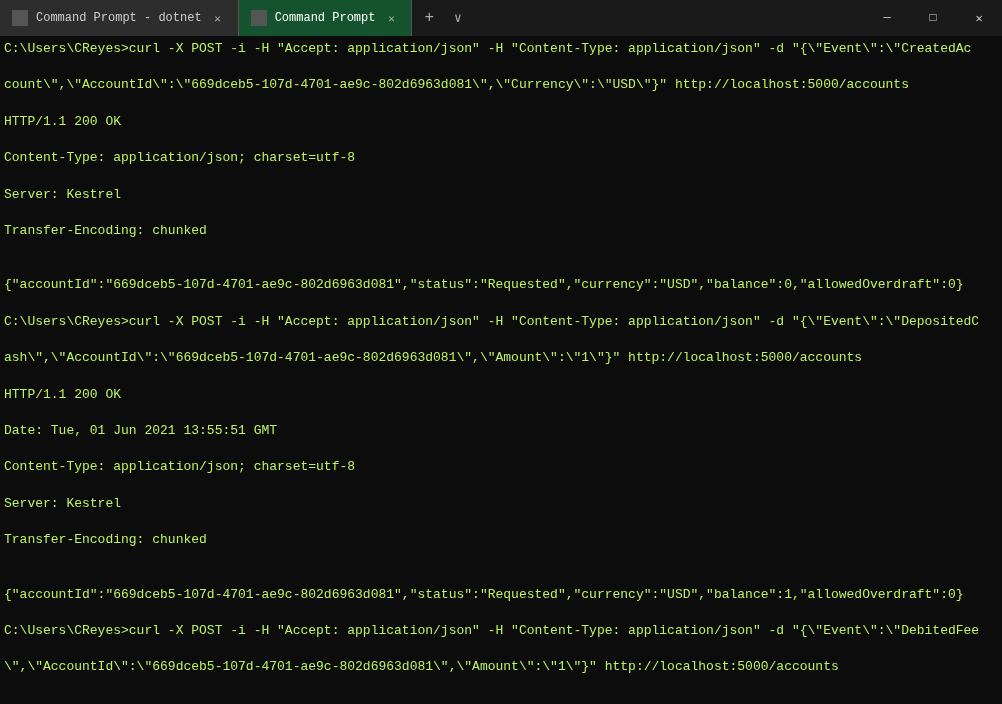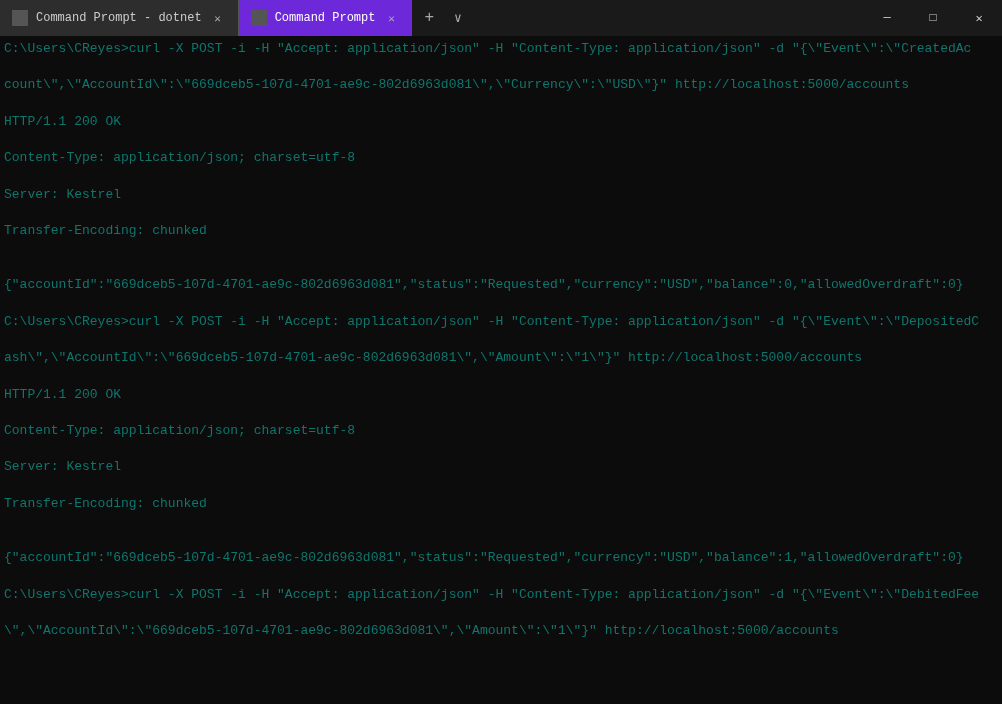--- a/index.html
+++ b/index.html
@@ -36,21 +36,21 @@
       font-size: 12px;
       color: #ccc;
       background: #2d2d2d;
       border-right: 1px solid #555;
       cursor: pointer;
       min-width: 150px;
       position: relative;
     }
 
     .tab.active {
-      background: #6d28d9;
+      background: #14532d;
       color: #fff;
     }
 
     .tab-icon {
       width: 16px;
       height: 16px;
       background: #555;
       display: inline-block;
       flex-shrink: 0;
     }
@@ -96,21 +96,21 @@
       align-items: center;
       justify-content: center;
       color: #ccc;
       cursor: pointer;
       font-size: 12px;
     }
 
     
     .terminal {
       background: #0c0c0c;
-      color: #0f766e;
+      color: #bef264;
       padding: 4px 4px;
       height: calc(704px - 36px);
       overflow: hidden;
       white-space: pre-wrap;
       word-break: break-all;
       line-height: 1.4;
       font-size: 13px;
     }
 
     .terminal-line {
@@ -155,20 +155,21 @@
 <span class="terminal-line">count\",\"AccountId\":\"669dceb5-107d-4701-ae9c-802d6963d081\",\"Currency\":\"USD\"}" http://localhost:5000/accounts</span>
 <span class="terminal-line">HTTP/1.1 200 OK</span>
 <span class="terminal-line">Content-Type: application/json; charset=utf-8</span>
 <span class="terminal-line">Server: Kestrel</span>
 <span class="terminal-line">Transfer-Encoding: chunked</span>
 <span class="terminal-line"></span>
 <span class="terminal-line">{"accountId":"669dceb5-107d-4701-ae9c-802d6963d081","status":"Requested","currency":"USD","balance":0,"allowedOverdraft":0}</span>
 <span class="terminal-line">C:\Users\CReyes&gt;curl -X POST -i -H "Accept: application/json" -H "Content-Type: application/json" -d "{\"Event\":\"DepositedC</span>
 <span class="terminal-line">ash\",\"AccountId\":\"669dceb5-107d-4701-ae9c-802d6963d081\",\"Amount\":\"1\"}" http://localhost:5000/accounts</span>
 <span class="terminal-line">HTTP/1.1 200 OK</span>
+<span class="terminal-line">Date: Tue, 01 Jun 2021 13:55:51 GMT</span>
 <span class="terminal-line">Content-Type: application/json; charset=utf-8</span>
 <span class="terminal-line">Server: Kestrel</span>
 <span class="terminal-line">Transfer-Encoding: chunked</span>
 <span class="terminal-line"></span>
 <span class="terminal-line">{"accountId":"669dceb5-107d-4701-ae9c-802d6963d081","status":"Requested","currency":"USD","balance":1,"allowedOverdraft":0}</span>
 <span class="terminal-line">C:\Users\CReyes&gt;curl -X POST -i -H "Accept: application/json" -H "Content-Type: application/json" -d "{\"Event\":\"DebitedFee</span>
 <span class="terminal-line">\",\"AccountId\":\"669dceb5-107d-4701-ae9c-802d6963d081\",\"Amount\":\"1\"}" http://localhost:5000/accounts</span>
 
 
 

